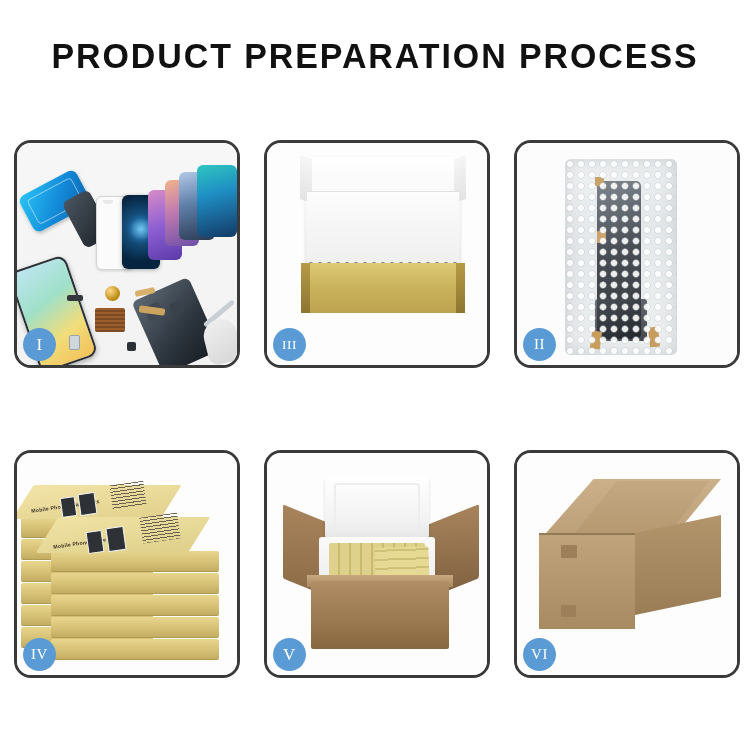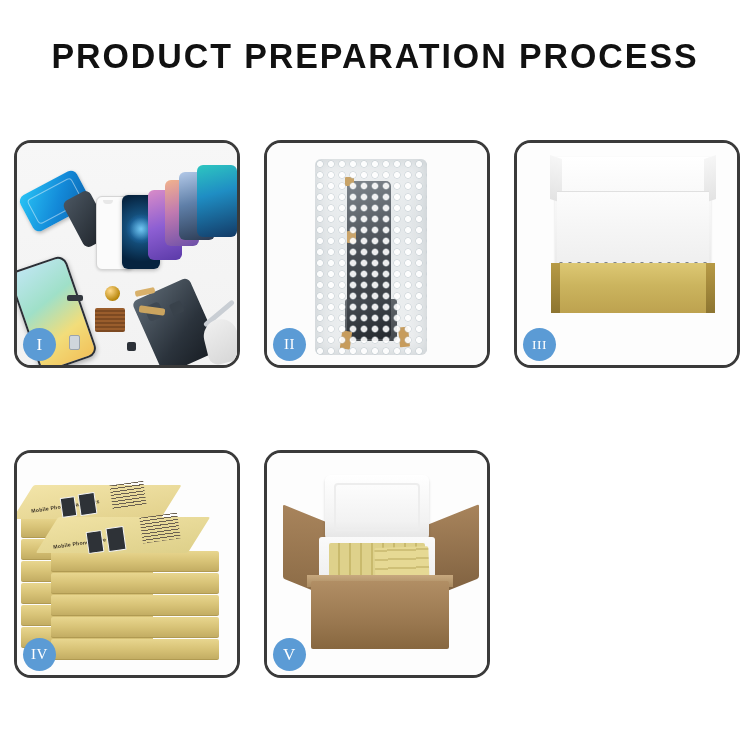--- a/index.html
+++ b/index.html
@@ -325,47 +325,47 @@
       <div class="ph spkr"></div>
       <div class="ph camr"></div>
       <div class="ph sim"></div>
       <div class="ph tool"></div>
       <div class="ph hand"></div>
     </div>
     <div class="badge">I</div>
   </div>
 
   <div class="panel">
+    <div class="photo p3">
+      <div class="ph lid"></div>
+      <div class="ph lidface"></div>
+      <div class="ph boxinner"></div>
+      <div class="ph boxbase"></div>
+      <div class="ph boxlipL"></div>
+      <div class="ph boxlipR"></div>
+    </div>
+    <div class="badge xwide">III</div>
+  </div>
+
+  <div class="panel">
     <div class="photo p2">
       <div class="ph bagwrap">
         <div class="ph darkpart"></div>
         <div class="ph darkpart2"></div>
         <div class="ph tab1"></div>
         <div class="ph tab2"></div>
         <div class="ph tab3"></div>
         <div class="ph tab4"></div>
         <div class="bubbles"></div>
       </div>
     </div>
     <div class="badge wide">II</div>
   </div>
 
   <div class="panel">
-    <div class="photo p3">
-      <div class="ph lid"></div>
-      <div class="ph lidface"></div>
-      <div class="ph boxinner"></div>
-      <div class="ph boxbase"></div>
-      <div class="ph boxlipL"></div>
-      <div class="ph boxlipR"></div>
-    </div>
-    <div class="badge xwide">III</div>
-  </div>
-
-  <div class="panel">
     <div class="photo p4">
       <div class="stack">
         <div class="sbox" style="left:4px;top:64px;width:132px;"></div>
         <div class="sbox" style="left:4px;top:86px;width:132px;"></div>
         <div class="sbox" style="left:4px;top:108px;width:132px;"></div>
         <div class="sbox" style="left:4px;top:130px;width:132px;"></div>
         <div class="sbox" style="left:4px;top:152px;width:132px;"></div>
         <div class="sbox" style="left:4px;top:174px;width:132px;"></div>
 
         <div class="sbox" style="left:34px;top:98px;width:168px;"></div>
@@ -398,14 +398,26 @@
       <div class="ph foamLid"></div>
       <div class="ph foamBody"></div>
       <div class="ph yellowPks"></div>
       <div class="ph yellowPks2"></div>
       <div class="ph cartonTop"></div>
       <div class="ph carton"></div>
     </div>
     <div class="badge">V</div>
   </div>
 
+  <div class="panel">
+    <div class="photo p6">
+      <div class="ph ctTop"></div>
+      <div class="ph ctTopSeam"></div>
+      <div class="ph ctSide"></div>
+      <div class="ph ctFront"></div>
+      <div class="ph ctSeam"></div>
+      <div class="ph tape1"></div>
+      <div class="ph tape2"></div>
+    </div>
+    <div class="badge wide">VI</div>
+  </div>
 
 </div>
 
 </body></html>

